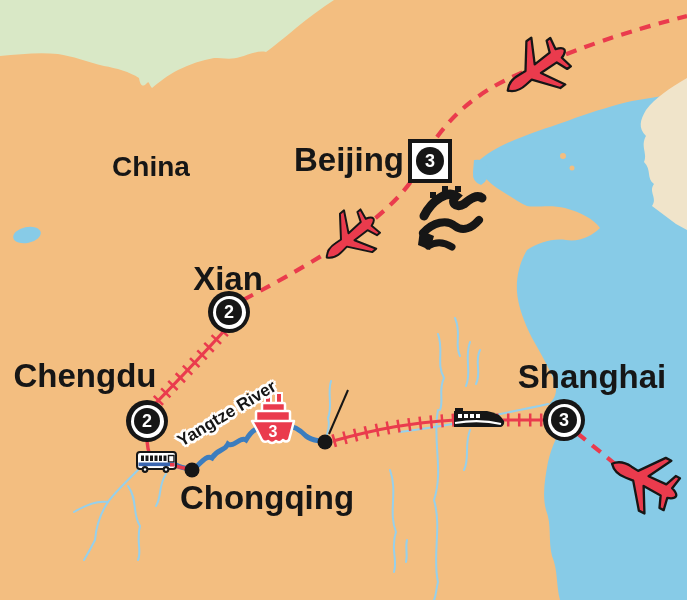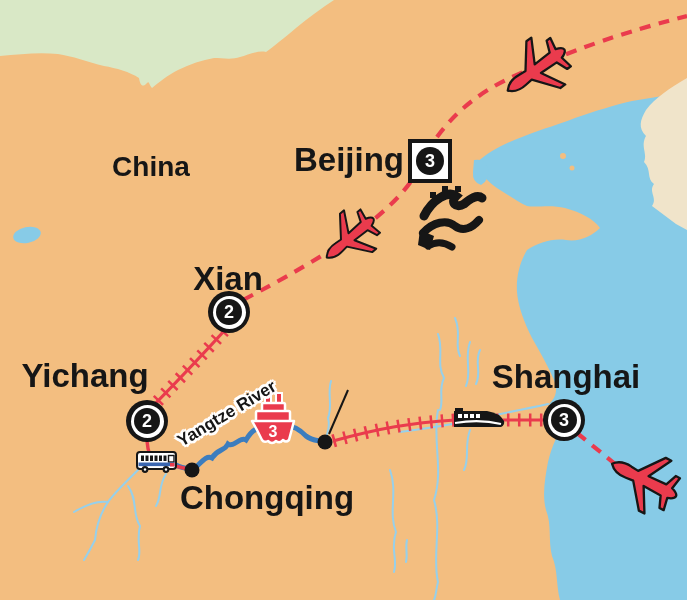--- a/index.html
+++ b/index.html
@@ -186,23 +186,23 @@
       <rect x="262" y="403" width="23" height="11" rx="1.5" fill="#EA3B4D" stroke="#fff" stroke-width="2.5"></rect>
       <rect x="256" y="411" width="34" height="13" rx="1.5" fill="#EA3B4D" stroke="#fff" stroke-width="2.5"></rect>
       <path d="M252,421 L294,421 L289,440 Q286,443 283,440 Q280,444 276,441 Q272,445 268,441 Q264,443 262,440 L257,430 Z" fill="#EA3B4D" stroke="#ffffff" stroke-width="2.5" stroke-linejoin="round"></path>
       <text x="273" y="437" text-anchor="middle" fill="#ffffff" font-family="Liberation Sans, sans-serif" font-size="16" font-weight="bold">3</text>
     </g>
   </svg>
 
   <div class="lbl country" style="left:151px;top:167px;">China</div>
   <div class="lbl" style="left:349px;top:160px;">Beijing</div>
   <div class="lbl" style="left:228px;top:271px;margin-top:8px;">Xian</div>
-  <div class="lbl" style="left:85px;top:376px;">Yichang</div>
+  <div class="lbl" style="left:85px;top:376px;">Chengdu</div>
   <div class="lbl" style="left:267px;top:498px;">Chongqing</div>
-  <div class="lbl" style="left:566px;top:377px;">Shanghai</div>
+  <div class="lbl" style="left:592px;top:377px;">Shanghai</div>
   <div class="lbl river-lbl" style="left:227px;top:414px;">Yangtze River</div>
 
   <div class="badge-square" style="left:430px;top:161px;">
     <div class="b-core">3</div>
   </div>
 
   <div class="badge" style="left:229px;top:312px;">
     <div class="b-white">
       <div class="b-core">2</div>
     </div>

